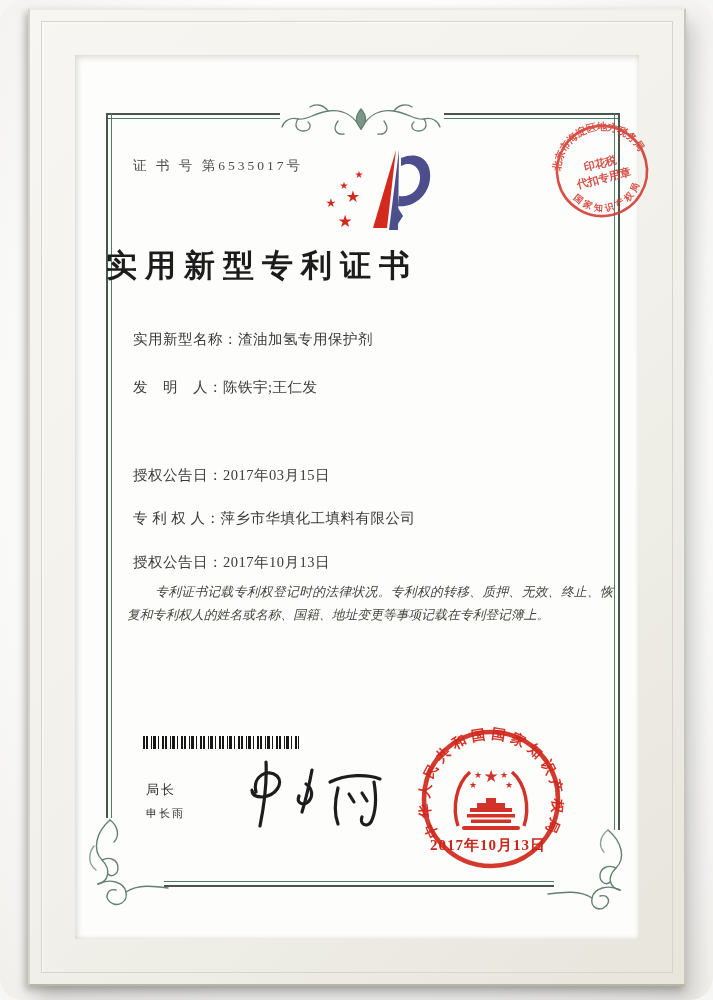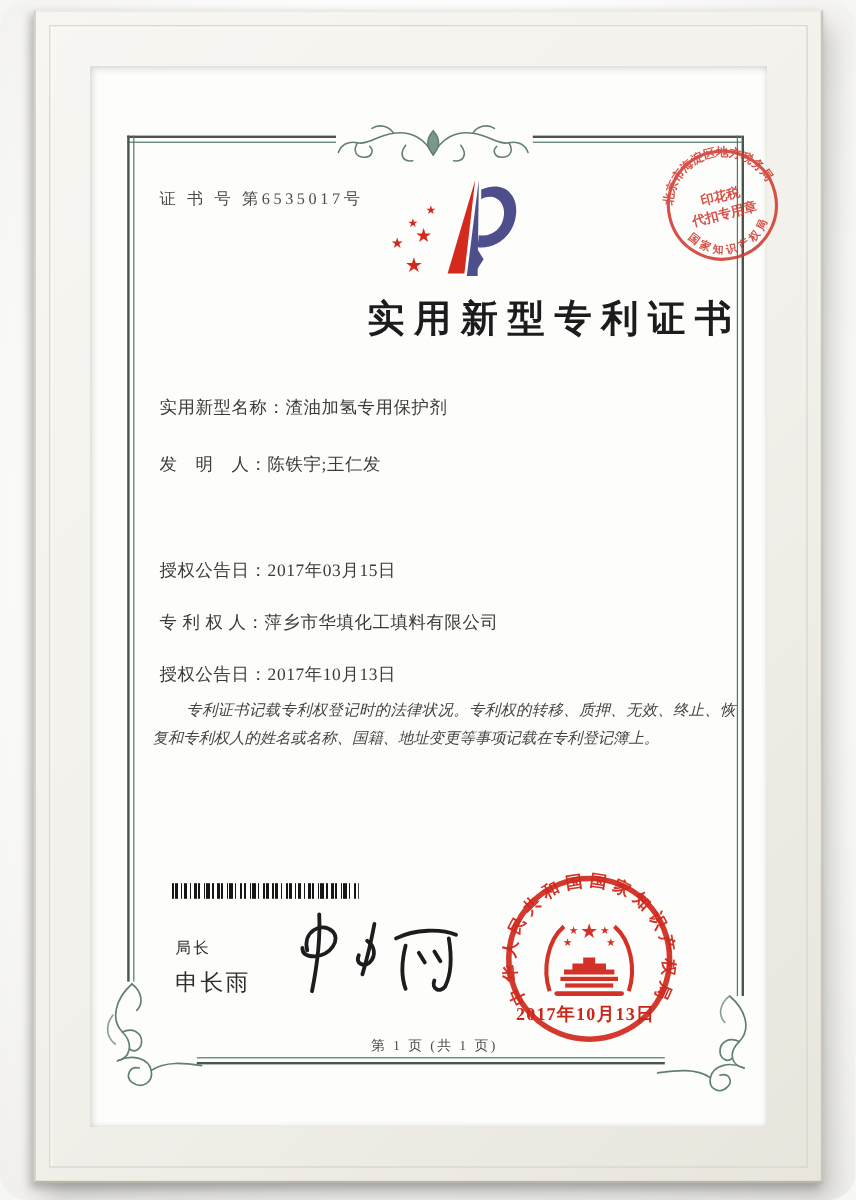--- a/index.html
+++ b/index.html
@@ -17,34 +17,34 @@
          box-shadow:inset 2px 2px 6px rgba(60,60,50,.18), inset -1px -1px 4px rgba(60,60,50,.08);}
   
   .seg{position:absolute;}
   .seg.h{height:1px;border-top:2px solid #49564d;border-bottom:1px solid #4c7d63;padding-bottom:2px;}
   .seg.hb{height:1px;border-bottom:2px solid #49564d;border-top:1px solid #4c7d63;padding-top:2px;}
   .seg.vl{width:1px;border-left:2px solid #49564d;border-right:1px solid #4c7d63;padding-right:2px;}
   .seg.vr{width:1px;border-right:2px solid #49564d;border-left:1px solid #4c7d63;padding-left:2px;}
   
   .abs{position:absolute;}
   .cert-number{left:133px;top:157px;font-size:13.5px;letter-spacing:3px;color:#4c4c4c;}
-  .title{left:106px;top:245px;width:512px;text-align:right;font-size:31px;font-weight:bold;
+  .title{left:106px;top:245px;width:512px;text-align:left;font-size:31px;font-weight:bold;
          letter-spacing:8px;color:#1c1c1c;}
   .field-row{left:133px;width:470px;font-size:14.5px;color:#3a3a3a;letter-spacing:.5px;white-space:nowrap;}
   .f0{top:330px}.f1{top:378px}.f2{top:423px}.f3{top:466px}.f4{top:509px}.f5{top:553px}
   .body-text{left:127px;top:581px;width:486px;font-size:12.8px;line-height:22.6px;color:#44443f;
          text-align:justify;font-style:italic;}
   .body-text p{margin:0;text-indent:2.2em;}
   .barcode{left:143px;top:736px;width:156px;height:13px;
          background:repeating-linear-gradient(90deg,#161616 0 2px,#fdfdfb 2px 3px,#161616 3px 5px,
            #fdfdfb 5px 8px,#161616 8px 9px,#fdfdfb 9px 10px,#161616 10px 13px,#fdfdfb 13px 15px,
            #161616 15px 16px,#fdfdfb 16px 19px);}
   .director-title{left:146px;top:781px;font-size:13px;color:#2e2e2e;letter-spacing:2px;
          font-family:"Liberation Sans",sans-serif;}
-  .director-name{left:146px;top:806px;font-size:19px;color:#2e2e2e;letter-spacing:2px;
+  .director-name{left:146px;top:806px;font-size:11px;color:#2e2e2e;letter-spacing:2px;
          font-family:Liberation Mono, monospace;}
   .seal-date{left:430px;top:836px;width:130px;font-size:15px;font-weight:bold;color:#c9271b;
          letter-spacing:1px;white-space:nowrap;}
   .footer{left:106px;top:864px;width:512px;text-align:center;font-size:11.5px;letter-spacing:2px;color:#4b4b4b;}
   .stamp-wrap{left:547px;top:114px;width:110px;height:114px;transform:rotate(-14deg);opacity:.88;}
   svg{display:block;}
 </style>
 </head>
 <body>
 
@@ -186,15 +186,14 @@
       <path d="M52,86 h42 v-4 h-7 v-5 h-9 v-5 h-10 v5 h-9 v5 h-7 z"></path>
       <rect x="49" y="88" width="48" height="3.5"></rect>
       <rect x="53" y="93.5" width="40" height="3.5"></rect>
       <path d="M40,100 C34,82 38,58 52,46" fill="none" stroke="#d0281c" stroke-width="3.4"></path>
       <path d="M106,100 C112,82 108,58 94,46" fill="none" stroke="#d0281c" stroke-width="3.4"></path>
       <rect x="44" y="100" width="58" height="4" rx="2"></rect>
     </g>
   </svg>
   <div class="abs seal-date">2017年10月13日</div>
 
-  <div class="abs footer">第 1 页 (共 1 页)</div>
 
 </div>
 
 </body></html>

